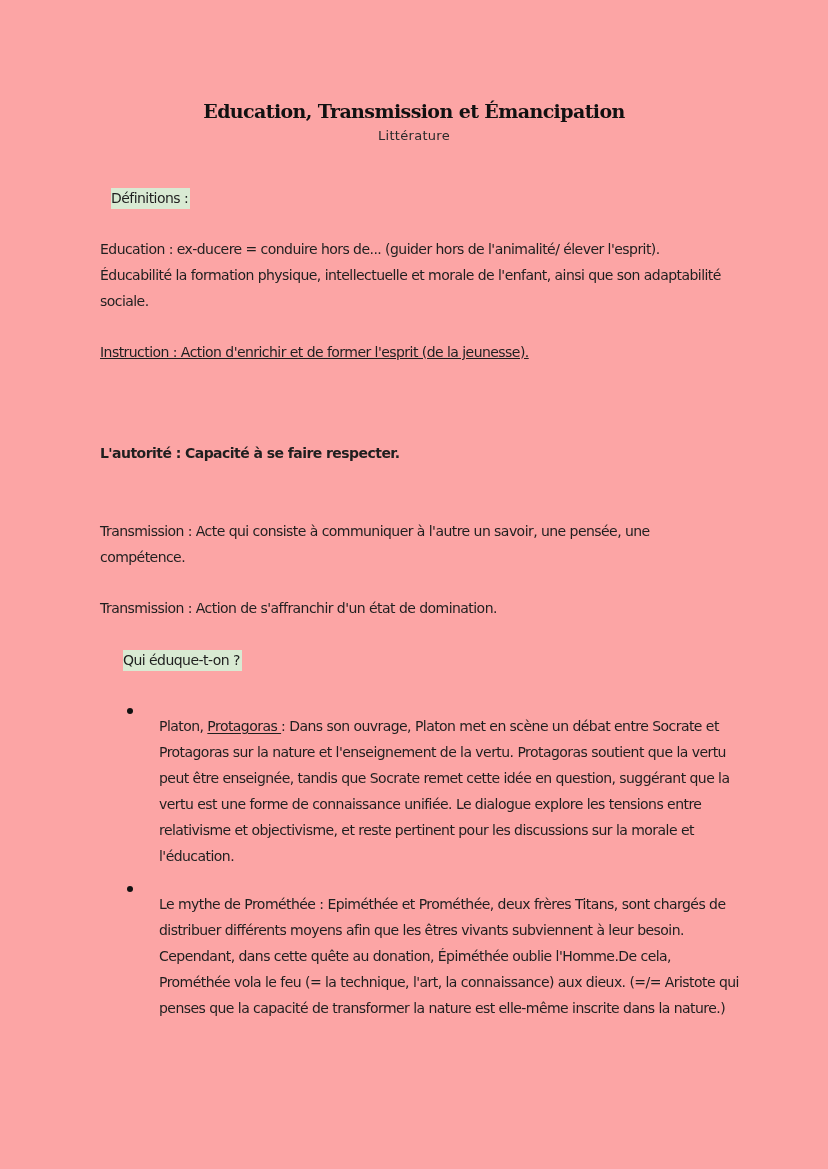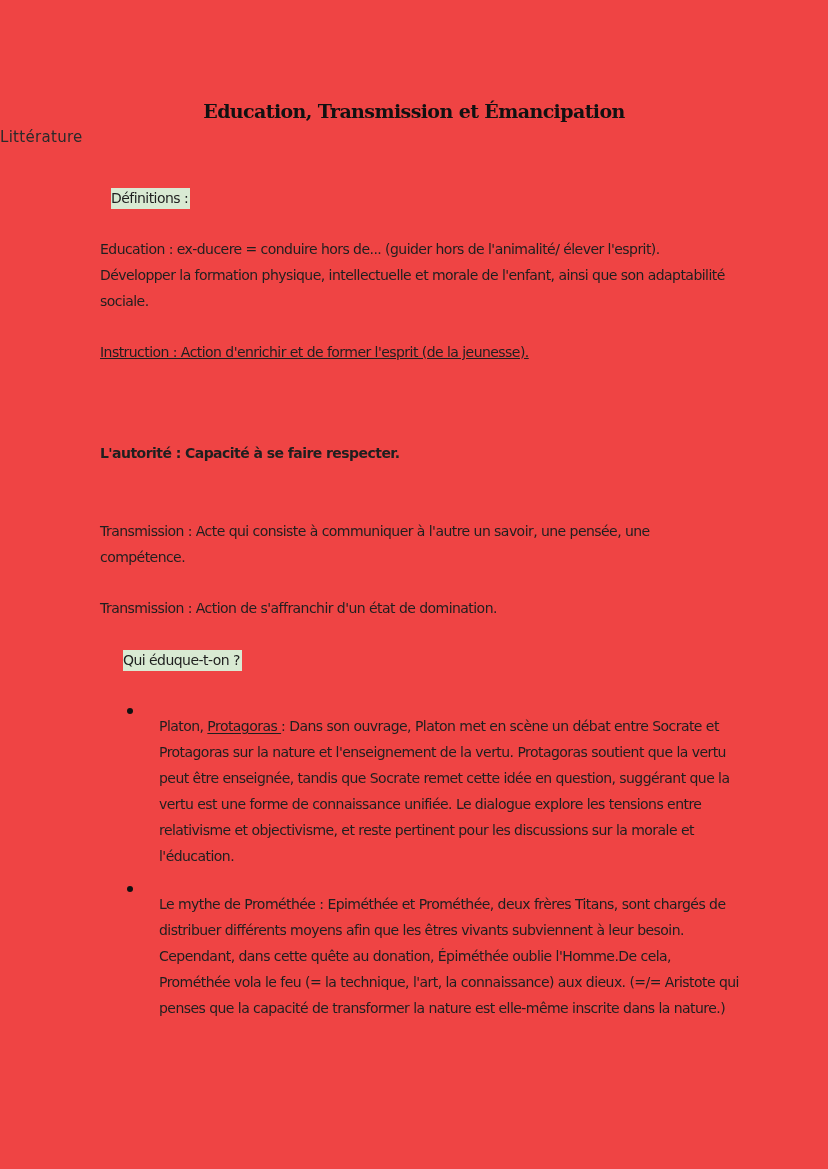--- a/index.html
+++ b/index.html
@@ -13,40 +13,40 @@
       position: relative;
       overflow: hidden;
       font-family: "DejaVu Sans", sans-serif;
       color: #1f1f1f;
     }
     .page {
       position: absolute;
       left: 0; top: 0;
       width: 828px;
       height: 1169px;
-      background: #ef4444;
+      background: #fca5a5;
     }
     .title {
       position: absolute;
       left: 0; right: 0;
       top: 100px;
       text-align: center;
       font-family: "DejaVu Serif", serif;
       font-weight: bold;
       font-size: 19px;
       letter-spacing: -0.6px;
       color: #111111;
     }
     .subtitle {
       position: absolute;
       left: 0; right: 0;
       top: 128px;
-      text-align: left;
+      text-align: center;
       font-family: "DejaVu Sans", sans-serif;
-      font-size: 15px;
+      font-size: 13px;
       color: #2a2a2a;
       letter-spacing: 0.3px;
     }
     .body-text {
       font-family: "DejaVu Sans", sans-serif;
       font-size: 14px;
       line-height: 26px;
       letter-spacing: -0.55px;
       color: #1f1f1f;
     }
@@ -89,21 +89,21 @@
 
 <div class="page">
 
   <div class="title">Education, Transmission et Émancipation</div>
   <div class="subtitle">Littérature</div>
 
   <div class="section-head body-text" style="top:185px;">
     <span class="highlight">Définitions :</span>
   </div>
 
-  <p class="para body-text" style="top:236px;">Education : ex-ducere = conduire hors de... (guider hors de l'animalité/ élever l'esprit). Développer la formation physique, intellectuelle et morale de l'enfant, ainsi que son adaptabilité sociale.</p>
+  <p class="para body-text" style="top:236px;">Education : ex-ducere = conduire hors de... (guider hors de l'animalité/ élever l'esprit). Éducabilité la formation physique, intellectuelle et morale de l'enfant, ainsi que son adaptabilité sociale.</p>
   <p class="para body-text" style="top:339px;text-decoration:underline;">Instruction : Action d'enrichir et de former l'esprit (de la jeunesse).</p>
   <p class="para body-text" style="top:440px;font-weight:bold;">L'autorité : Capacité à se faire respecter.</p>
   <p class="para body-text" style="top:518px;">Transmission : Acte qui consiste à communiquer à l'autre un savoir, une pensée, une compétence.</p>
   <p class="para body-text" style="top:595px;">Transmission : Action de s'affranchir d'un état de domination.</p>
 
   <div class="section-head body-text" style="top:647px;padding-left:12px;">
     <span class="highlight">Qui éduque-t-on ?</span>
   </div>
 
   <span class="bullet-dot" style="top:708px;"></span>

